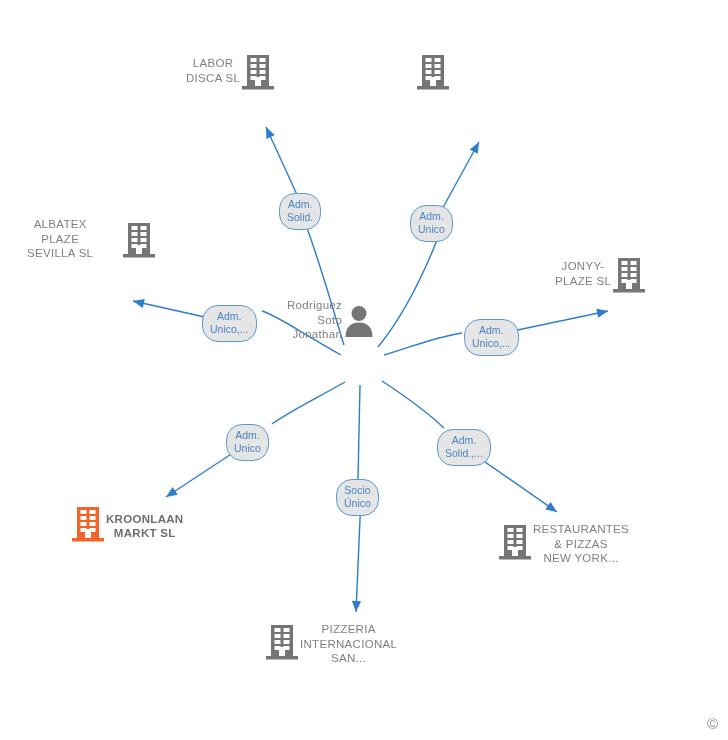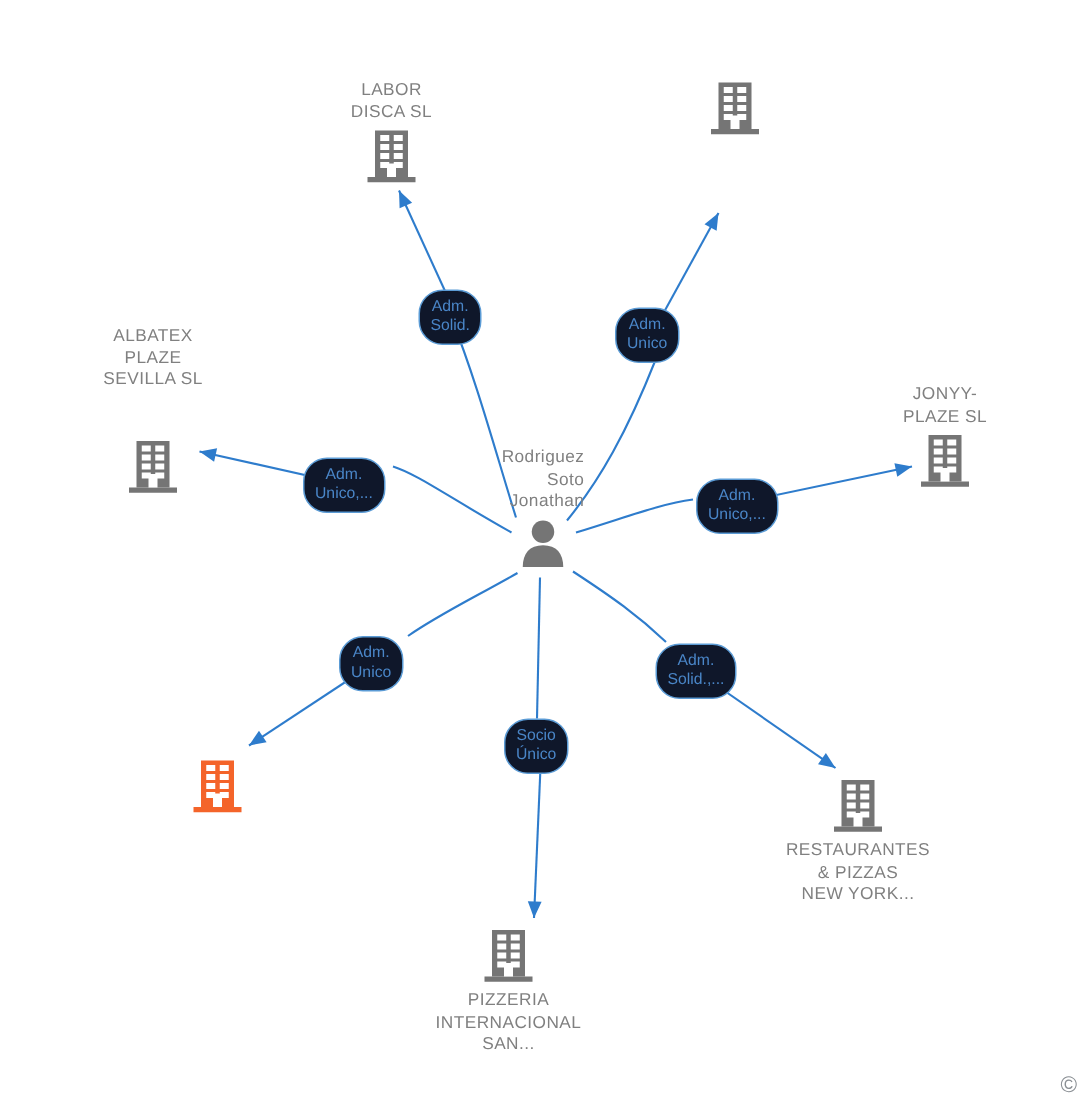--- a/index.html
+++ b/index.html
@@ -24,21 +24,21 @@
     top: 0;
     width: 728px;
     height: 740px;
   }
   .node {
     position: absolute;
     width: 150px;
     margin-left: -75px;
     text-align: center;
     display: flex;
-    flex-direction: column;
+    flex-direction: row;
     align-items: center;
   }
   .node-label {
     font-size: 11.5px;
     line-height: 14.5px;
     color: #808080;
     letter-spacing: 0.3px;
     white-space: pre-line;
   }
   .node-label.bold {
@@ -57,21 +57,21 @@
     display: block;
   }
   .node-icon.person {
     width: 34px;
     height: 34px;
   }
   .edge-label {
     position: absolute;
     border: 1.4px solid #5b9bd5;
     border-radius: 16px;
-    background: #0f172a;
+    background: #e5e5e5;
     color: #4a86c8;
     font-size: 10.5px;
     line-height: 13px;
     text-align: center;
     padding: 4px 7px 5px 7px;
     white-space: pre-line;
     box-sizing: border-box;
   }
   #watermark {
     position: absolute;
@@ -231,20 +231,22 @@
             <rect x="19.5" y="5" width="6" height="4"></rect>
             <rect x="10.5" y="11" width="6" height="4"></rect>
             <rect x="19.5" y="11" width="6" height="4"></rect>
             <rect x="10.5" y="17" width="6" height="4"></rect>
             <rect x="19.5" y="17" width="6" height="4"></rect>
             <rect x="10.5" y="23" width="6" height="4"></rect>
             <rect x="19.5" y="23" width="6" height="4"></rect>
             <rect x="15" y="24" width="6" height="9"></rect>
           </g>
         </svg>
+        <div class="node-label below bold">KROONLAAN
+MARKT  SL</div>
       </div>
       <div class="node" style="left: 572px; top: 518px;">
         <svg viewBox="0 0 36 38" class="node-icon">
           <g fill="#757575">
             <rect x="7" y="2" width="22" height="31"></rect>
             <rect x="2" y="33" width="32" height="3.5"></rect>
           </g>
           <g fill="#ffffff">
             <rect x="10.5" y="5" width="6" height="4"></rect>
             <rect x="19.5" y="5" width="6" height="4"></rect>

